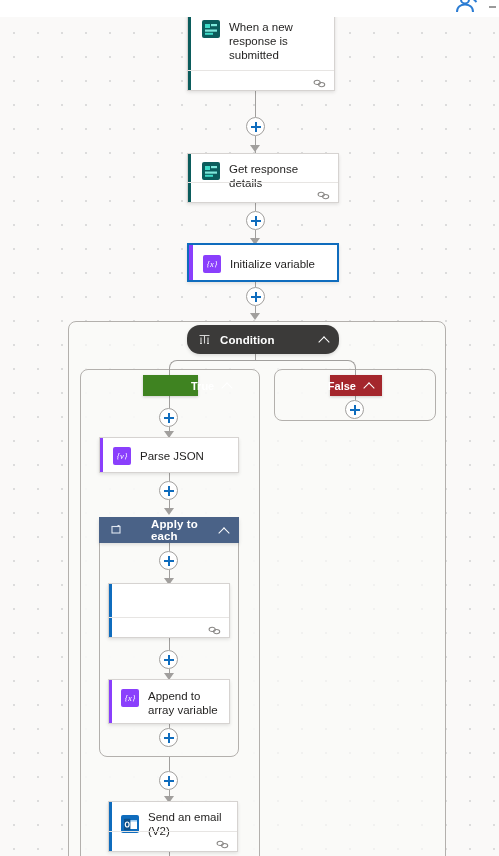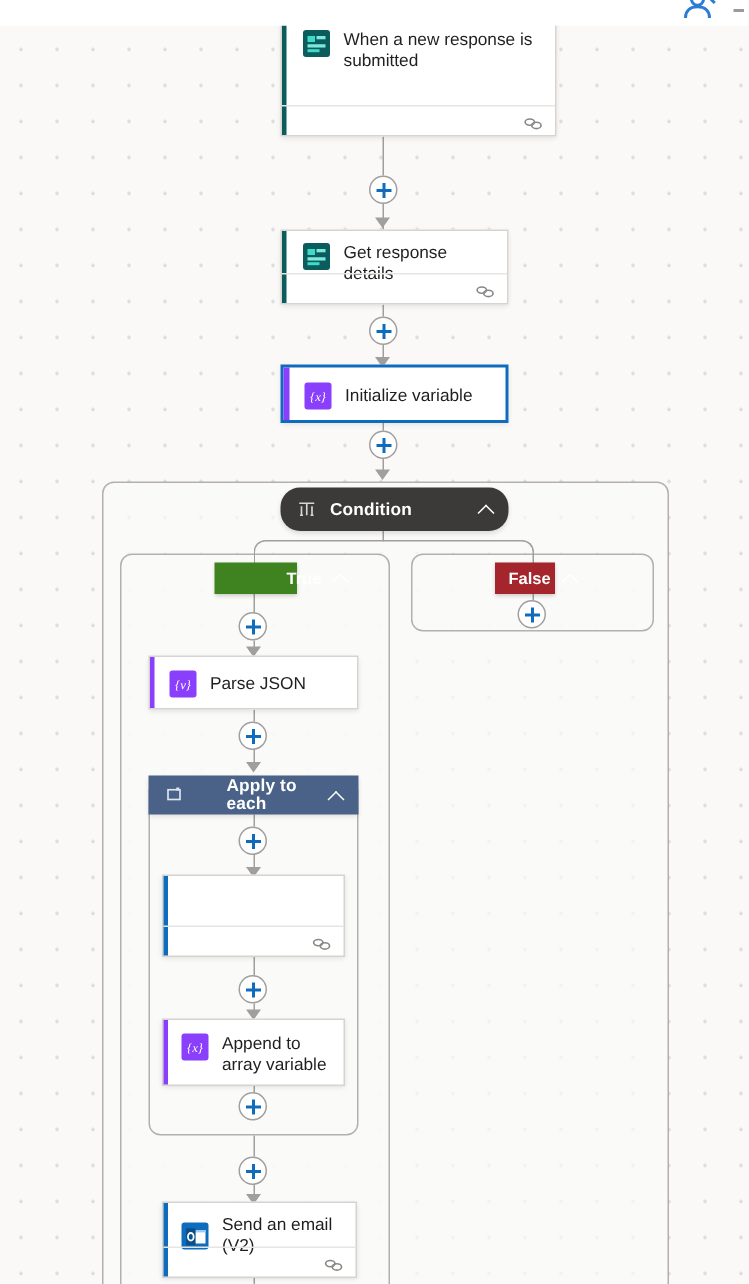--- a/index.html
+++ b/index.html
@@ -145,21 +145,21 @@
 
   
   .pill{
     position:absolute;display:flex;align-items:center;
     height:21px;padding:0 7px 0 9px;box-sizing:border-box;
     color:#ffffff;font-size:11px;font-weight:bold;
     box-shadow:0 1.2px 2.6px rgba(0,0,0,.18);
   }
   .pill .chev{margin-left:8px;}
   #pill-true { left:143px; top:358px; width:52px; background:#3f8321;padding-left:48px; }
-  #pill-false{ left:330px; top:358px; width:40px; background:#a4262c; }
+  #pill-false{ left:330px; top:358px; width:52px; background:#a4262c;justify-content:flex-end; }
 
   
   .ic-forms{ background:#0b5c5c; }
   .ic-forms svg{display:block;}
   .ic-var{ background:#8a3ffc; }
   .ic-var-txt{font-size:8.5px;font-style:italic;font-family:"Liberation Serif",serif;color:#fff;}
   .ic-onedrive{ background:#0f6cbd; }
   .ic-outlook{ background:#0f6cbd; }
 </style>
 </head>
@@ -228,21 +228,21 @@
   <div class="vline" style="left:169px; top:707px; height:4px;"></div>
   <div class="plus" style="left:159px; top:711px;"></div>
 
   <div class="vline" style="left:169px; top:740px; height:14px;"></div>
   <div class="plus" style="left:159px; top:754px;"></div>
   <div class="vline" style="left:169px; top:773px; height:11px;"></div>
   <div class="arrow" style="left:164px; top:779px;"></div>
 
   <div class="vline" style="left:169px; top:835px; height:4px;"></div>
 
-  <div class="card" style="left:187px; top:-8px; width:184px; height:82px;">
+  <div class="card" style="left:187px; top:-8px; width:148px; height:82px;">
     <div class="accent" style="background:#0b5c5c;"></div>
     <div class="card-head">
       <div class="card-icon ic-forms">
         <svg width="14" height="14" viewBox="0 0 14 14">
           <rect x="1" y="2" width="5" height="4" fill="#3ddbc8"></rect>
           <rect x="7" y="2" width="6" height="2.2" fill="#7fe8dc"></rect>
           <rect x="1" y="7.5" width="12" height="2.2" fill="#7fe8dc"></rect>
           <rect x="1" y="10.8" width="8" height="2" fill="#3ddbc8"></rect>
         </svg>
       </div>

